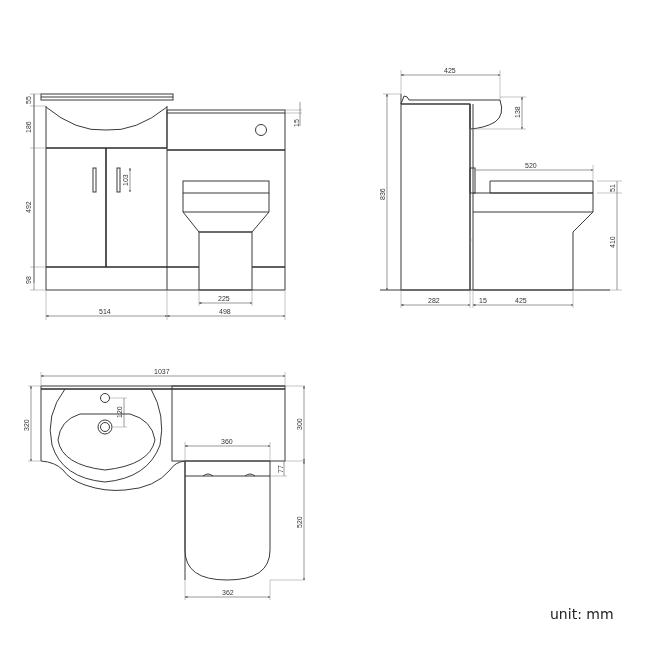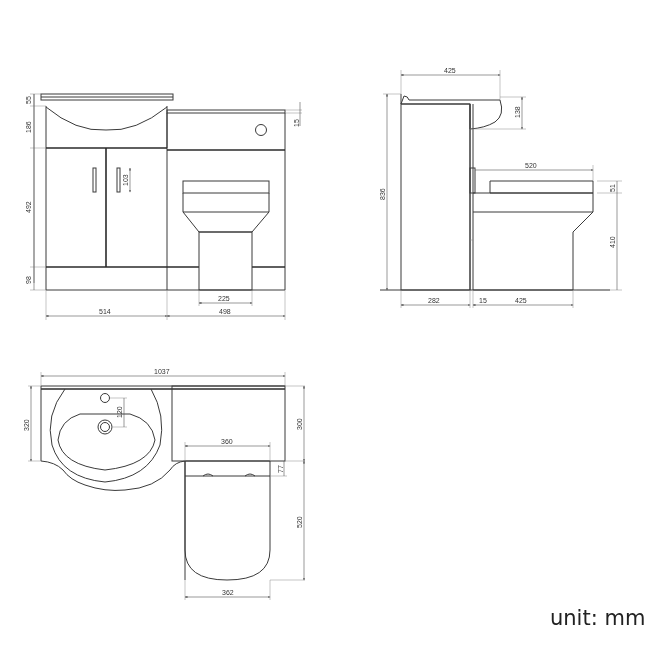--- a/index.html
+++ b/index.html
@@ -3,21 +3,21 @@
   <meta charset="utf-8">
   <style>
     html, body { margin:0; padding:0; background:#ffffff; }
     body { width:650px; height:650px; position:relative; overflow:hidden; font-family:"Liberation Sans", sans-serif; }
     svg { position:absolute; left:0; top:0; }
     .ln { stroke:#3a3a3a; stroke-width:1; fill:none; }
     .thk { stroke:#2a2a2a; stroke-width:1.6; fill:none; }
     .dim { stroke:#555; stroke-width:0.6; fill:none; }
     .ext { stroke:#888; stroke-width:0.5; fill:none; }
     .lbl { font-family:"Liberation Sans", sans-serif; font-size:7px; fill:#333; }
-    .unit { position:absolute; left:550px; top:606px; font-family:"DejaVu Sans", sans-serif; font-size:21px; color:#222; }
+    .unit { position:absolute; left:550px; top:606px; font-family:"DejaVu Sans", sans-serif; font-size:14px; color:#222; }
   </style>
 </head>
 <body>
 
 <svg width="650" height="650" viewBox="0 0 650 650">
   <defs>
     <marker id="ar" viewBox="0 0 6 6" refX="5" refY="3" markerWidth="5" markerHeight="5" orient="auto-start-reverse">
       <path d="M0,1 L6,3 L0,5 z" fill="#555"></path>
     </marker>
   </defs>

